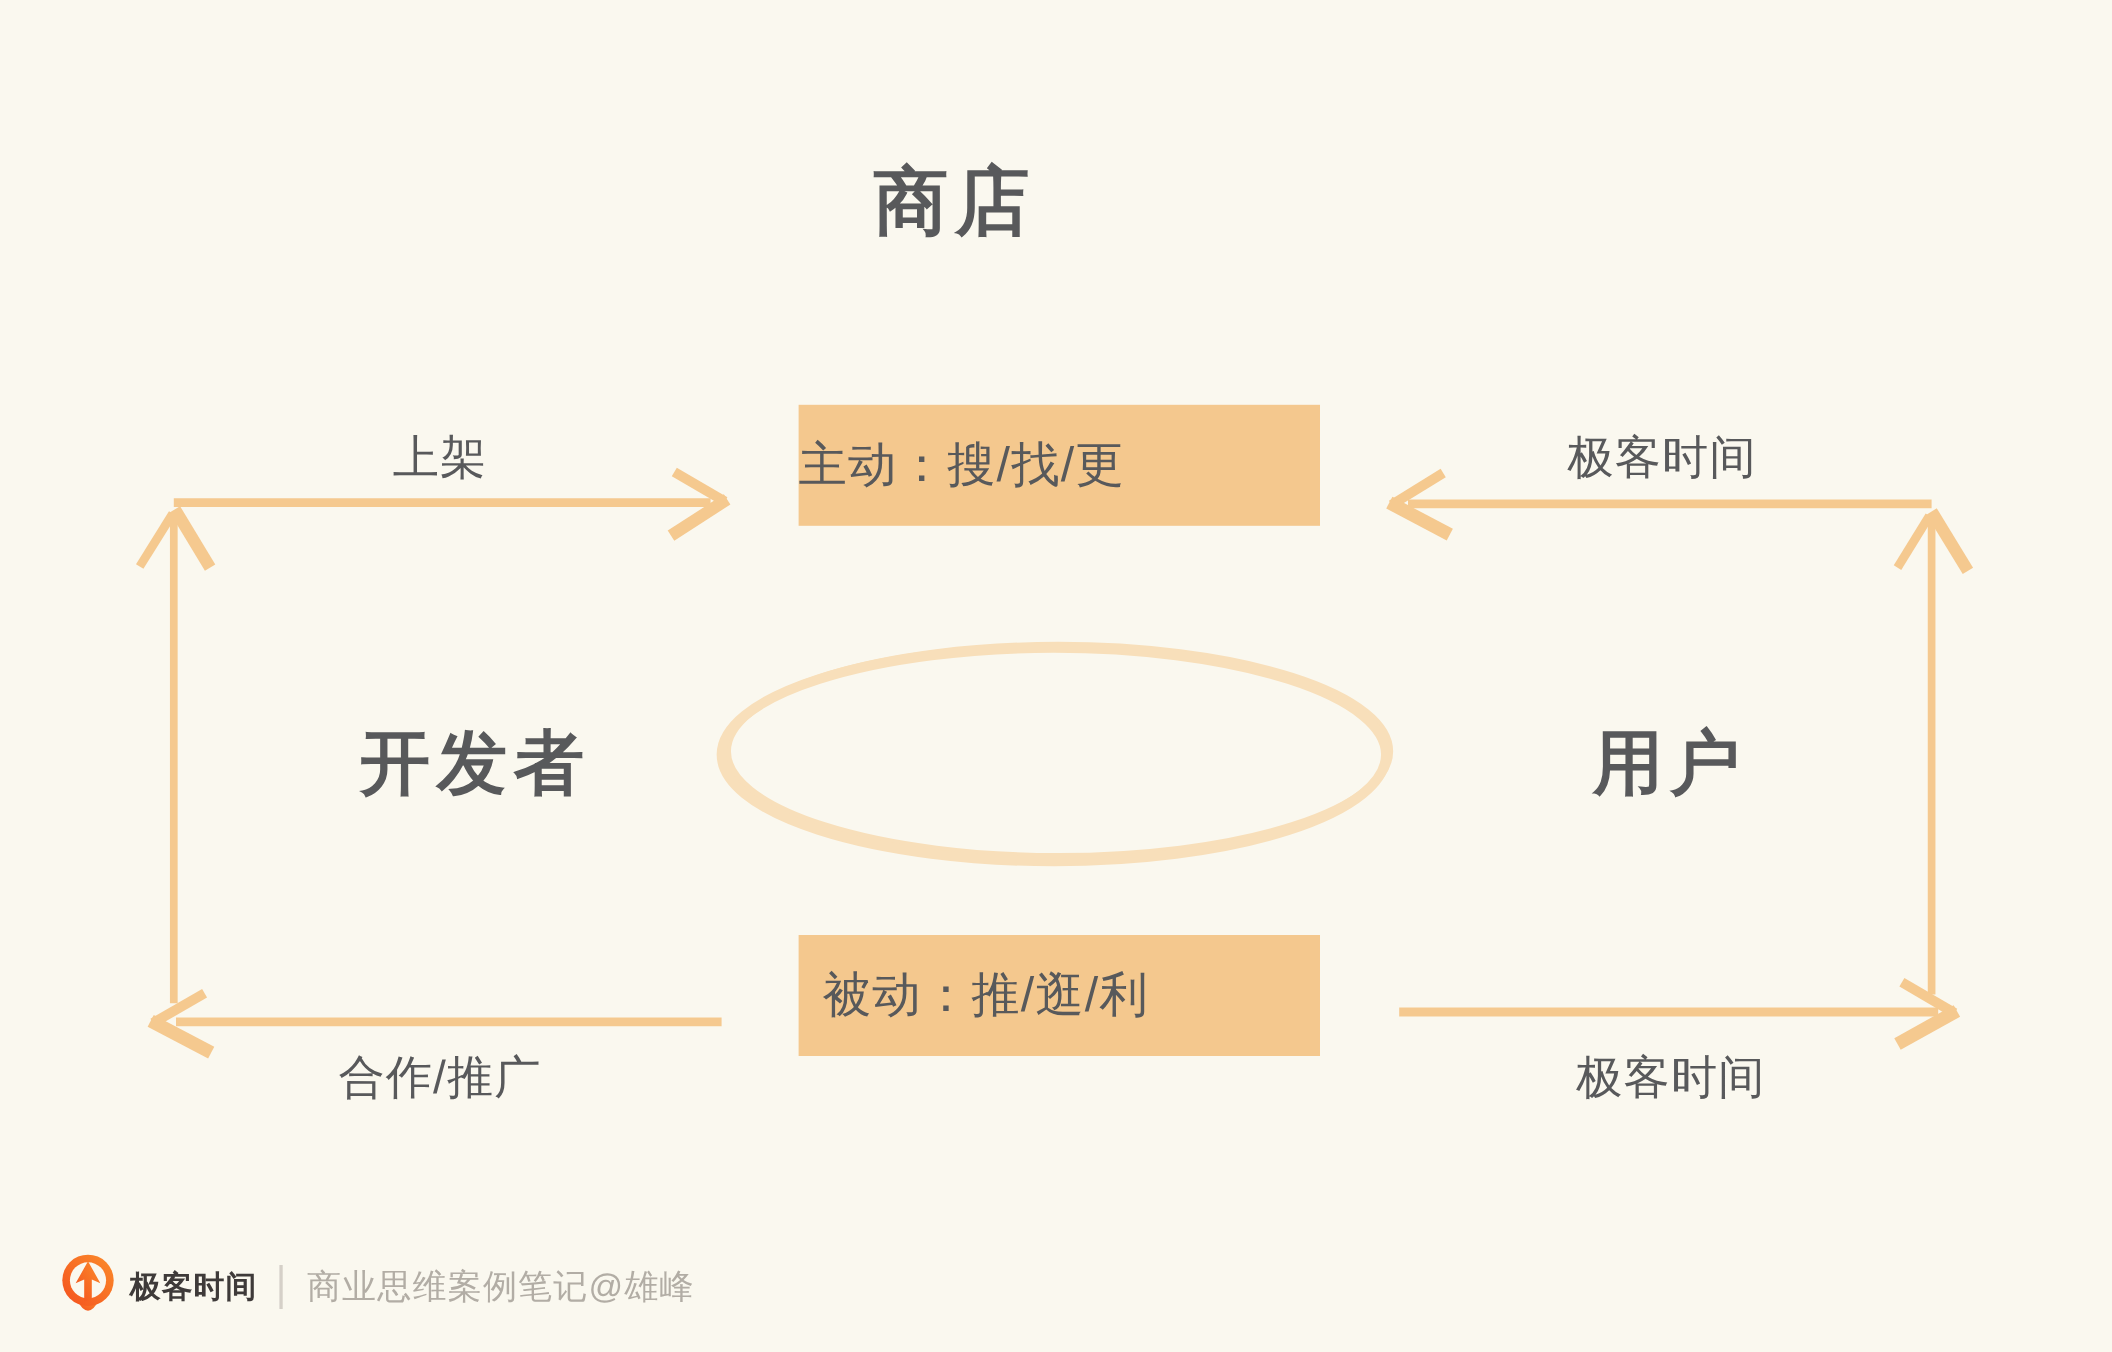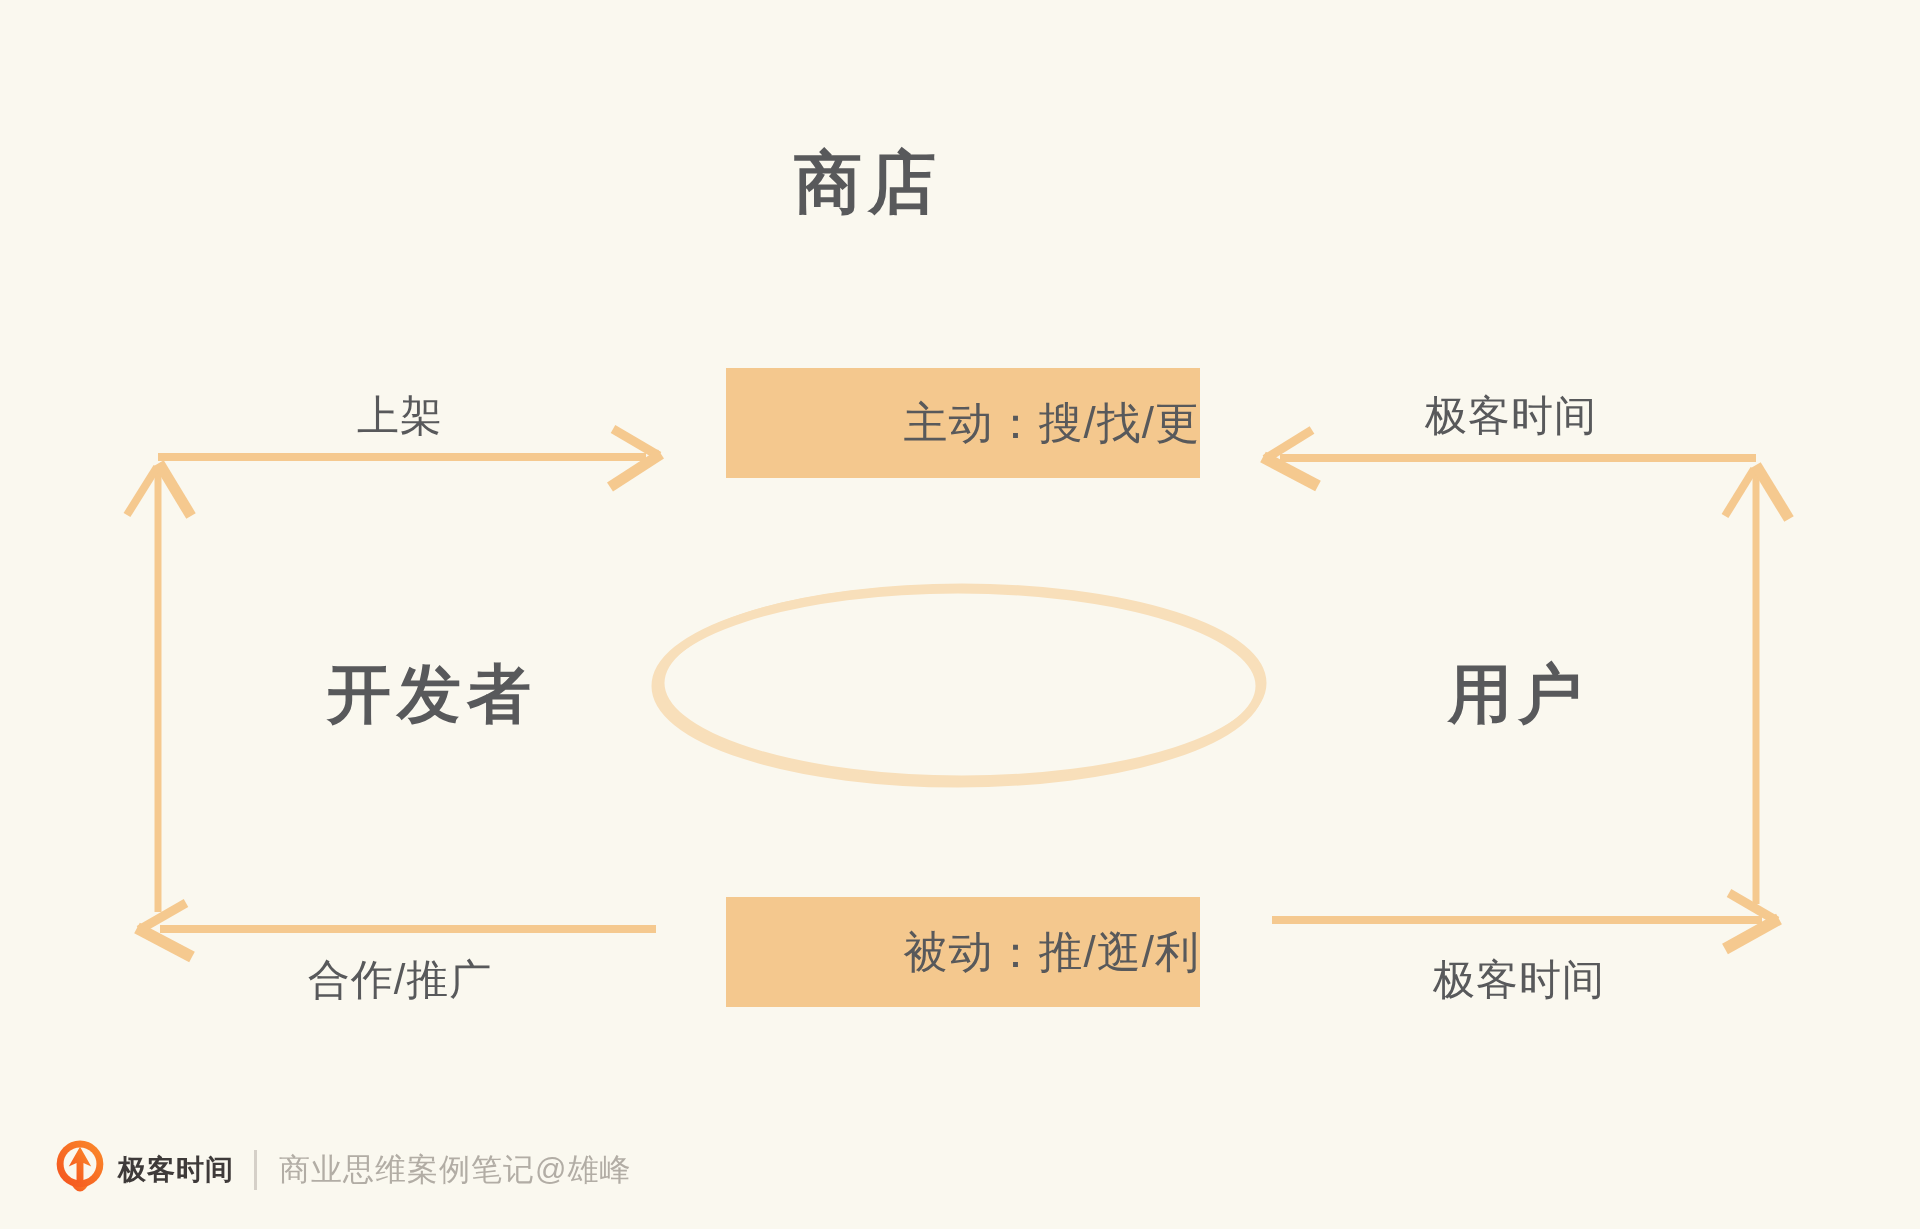--- a/index.html
+++ b/index.html
@@ -19,25 +19,25 @@
     font-size: 68px; font-weight: bold; letter-spacing: 6px;
   }
   .entity { font-size: 64px; font-weight: bold; letter-spacing: 6px; transform: translate(-50%, -50%); }
   .entity.developer { left: 432px; top: 694px; }
   .entity.user { left: 1518px; top: 694px; }
 
   .box {
     position: absolute; left: 726px; width: 474px; height: 110px;
     background: var(--box-fill, #F4C88E);
     color: var(--text-dark, #58595B);
-    font-size: 44px; text-align: right; line-height: 110px;
+    font-size: 44px; text-align: left; line-height: 110px;
     letter-spacing: 1px;
   }
   .box.active-box { top: 368px; }
-  .box.passive-box { top: 897px; }
+  .box.passive-box { top: 850px; padding-left: 22px; }
 
   .detail { font-size: 44px; left: 963px; transform: translateX(-50%); letter-spacing: 1px; }
   .detail.active-detail { top: 506px; }
   .detail.passive-detail { top: 818px; }
 
   .arrow-label { font-size: 42px; transform: translateX(-50%); letter-spacing: 1px; }
   .arrow-label.tl { left: 400px; top: 388px; }
   .arrow-label.tr { left: 1511px; top: 388px; }
   .arrow-label.bl { left: 400px; top: 952px; }
   .arrow-label.br { left: 1519px; top: 952px; }

